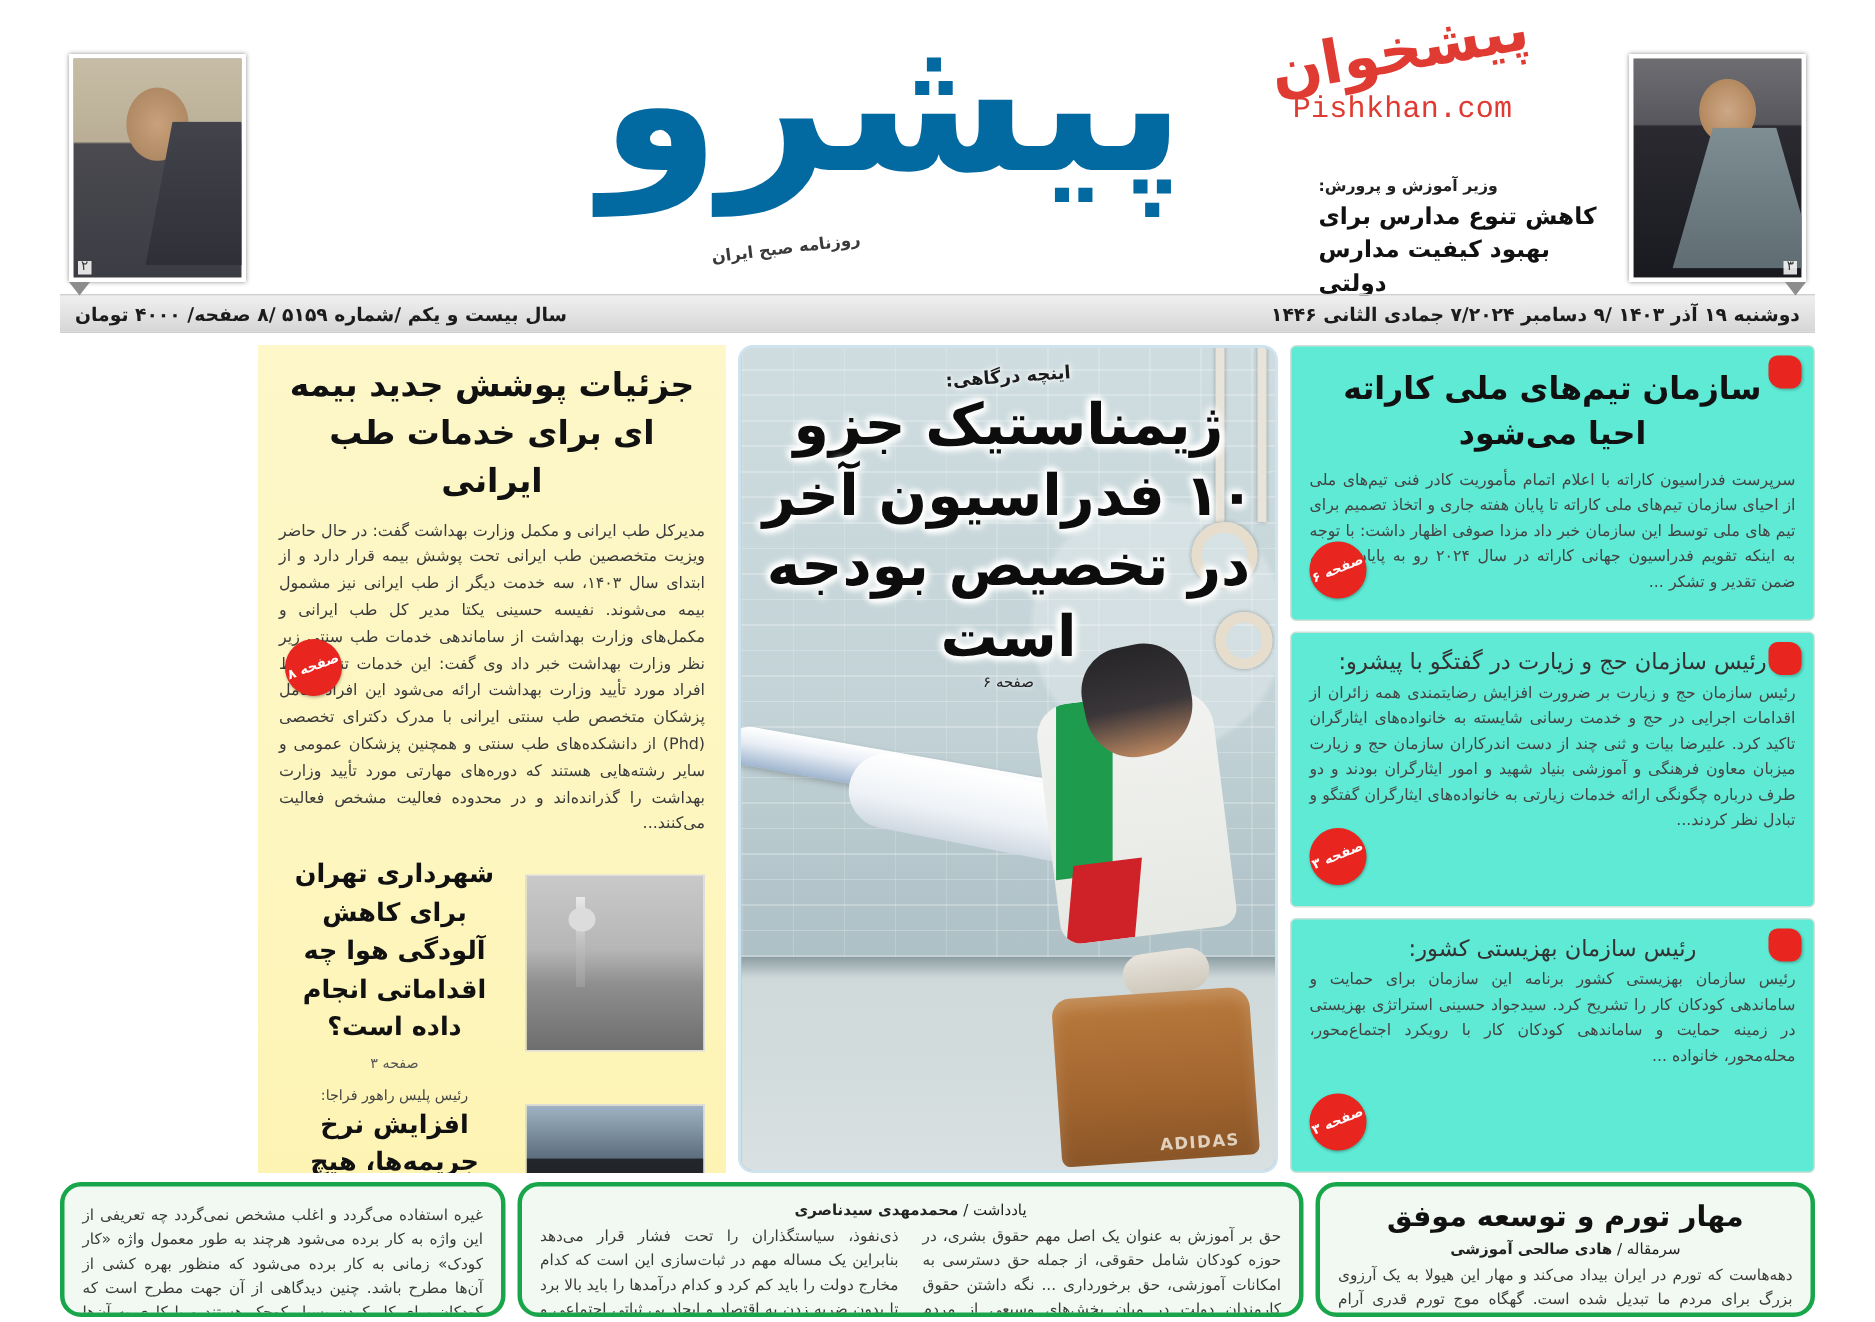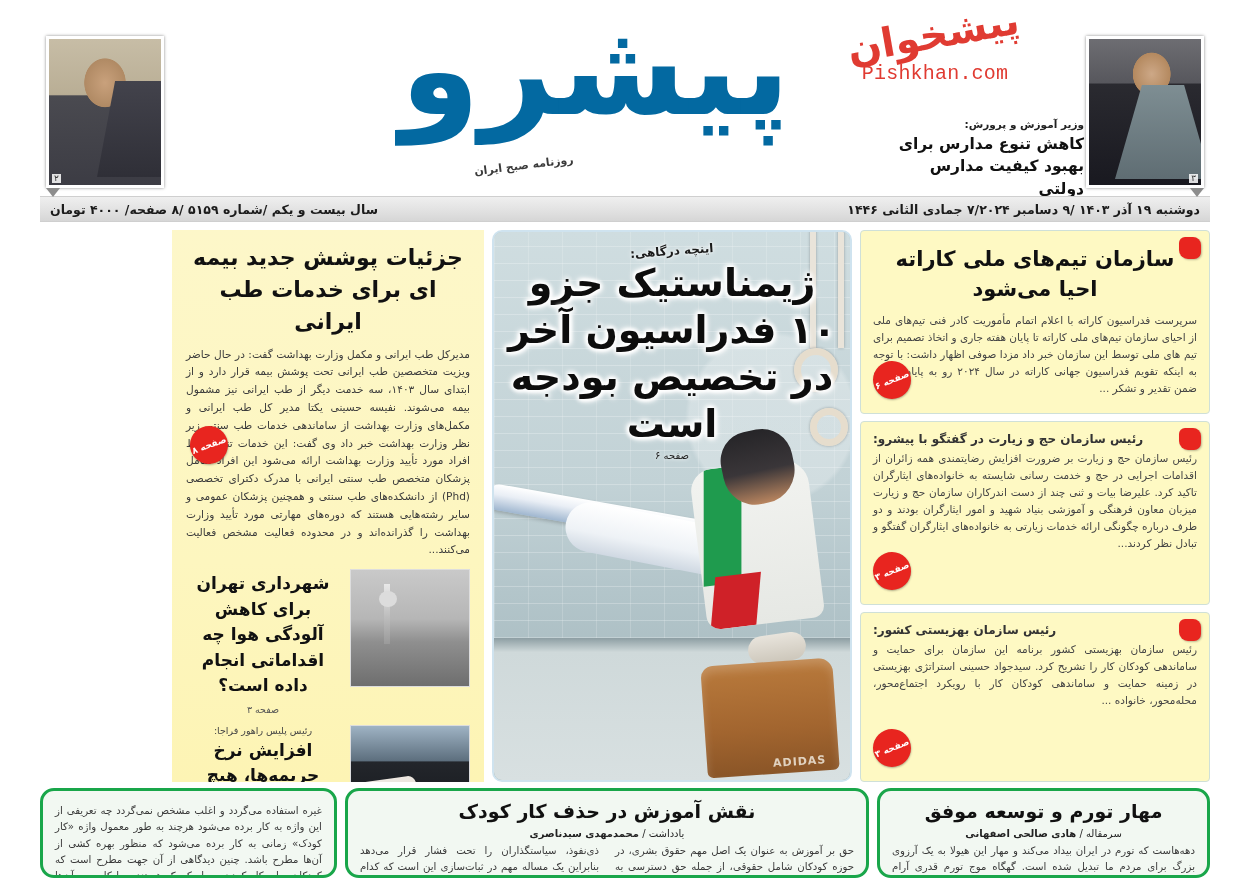--- a/index.html
+++ b/index.html
@@ -45,21 +45,21 @@
       linear-gradient(180deg, #6d6d72 0%, #57575d 30%, #2a2a30 31%, #191920 100%);
   }
   .portrait-b::after{ content:""; display:block; position:relative; top:46px; left:10px;
     width:96px; height:94px;
     background: linear-gradient(180deg,#7e8e93 0%, #5f6d73 100%);
     clip-path: polygon(28% 0,72% 0,100% 100%,0 100%);
   }
 
   .mast-cap { position: absolute; top: 118px; width: 205px; text-align: left; }
   .mast-cap.left { left: 172px; text-align: left; }
-  .mast-cap.right { right: 166px; text-align: right; }
+  .mast-cap.right { right: 166px; }
   .mast-kicker { font-size: 10.5px; color:#222; margin-bottom: 3px; font-weight:600; }
   .mast-head { font-size: 15.5px; font-weight: bold; color:#111; line-height: 1.45; }
 
   .logo-wrap { position:absolute; left:50%; transform:translateX(-50%); top:4px;
                width: 330px; height: 186px; }
   .logo-main {
     position:absolute; top: -4px; left: 0; width: 330px;
     text-align: center; font-size: 128px; line-height: 1.1;
     color:#0369a1; font-weight:bold;
     font-family: "DejaVu Sans", sans-serif;
@@ -90,27 +90,27 @@
   .datebar .arrow-r { right: 6px; } .datebar .arrow-l { left: 6px; }
 
   
   .content { display:flex; gap: 8px; padding: 8px 40px 0 40px; height: 560px; }
   .col-right { width: 350px; display:flex; flex-direction:column; gap: 7px; }
   .col-center { width: 360px; }
   .col-left  { width: 312px; }
 
   
   .card {
-    position:relative; background:#fef9c3; border:1px solid #cfe0d8;
+    position:relative; background:#5eead4; border:1px solid #cfe0d8;
     border-radius: 4px; padding: 10px 12px 10px 12px; overflow:hidden;
   }
   .card.c1 { height: 186px; }
   .card.c2 { height: 186px; }
   .card.c3 { height: 172px; }
-  .card-kicker { font-size: 12px; color:#333; text-align:left; margin-bottom: 4px; font-weight:700;}
+  .card-kicker { font-size: 15px; color:#333; text-align:center; margin-bottom: 4px; font-weight:400;}
   .card-title {
     font-size: 21px; font-weight:bold; color:#111; text-align:center;
     line-height: 1.42; margin-bottom: 7px;
   }
   .card-body { font-size: 10.5px; color:#444; line-height: 1.62; text-align:justify; }
   .dot-red {
     position:absolute; top: 6px; right: 8px; width: 22px; height: 22px;
     background:#e8251f; border-radius: 6px 8px 7px 9px; box-shadow: 1px 1px 2px rgba(0,0,0,.25);
   }
   .page-badge {
@@ -187,21 +187,21 @@
     height: 100%; padding: 12px 14px; overflow:hidden;
   }
   .y-title { font-size: 22px; font-weight:bold; color:#111; text-align:center; line-height:1.45; }
   .y-body { font-size: 10.6px; color:#3b3b3b; line-height: 1.68; text-align: justify; margin-top: 8px; }
   .y-badge {
     position:absolute; left: 18px; top: 196px; width: 38px; height: 38px;
     background:#e8251f; border-radius:50%; color:#fff; font-size:9px; font-weight:bold;
     display:flex;align-items:center;justify-content:center; transform: rotate(-20deg);
     box-shadow:0 1px 2px rgba(0,0,0,.3);
   }
-  .sub-item { display:flex; gap: 10px; margin-top: 10px; align-items:flex-start; }
+  .sub-item { display:flex; gap: 10px; margin-top: 10px; align-items:center; }
   .sub-photo { width: 120px; height: 118px; flex: 0 0 120px; border:1px solid #ddd; overflow:hidden; }
   .smog { width:100%;height:100%;
      background: linear-gradient(180deg,#c9c9c9 0%, #b6b6b6 42%, #8f8f8f 62%, #6e6e6e 100%); position:relative;}
   .smog::before{content:"";position:absolute;left:28%;top:12%;width:6px;height:52%;
      background: linear-gradient(180deg,#e8e8e8,#9a9a9a);}
   .smog::after{content:"";position:absolute;left:24%;top:18%;width:18px;height:16px;border-radius:50%;
      background:#dcdcdc;}
   .police { width:100%;height:100%; position:relative;
      background: linear-gradient(180deg,#9fb3c4 0%, #5d6f7e 30%, #23262b 31%, #111318 100%);}
   .police::before{content:"";position:absolute;left:6%;top:46%;width:52%;height:48%;
@@ -352,27 +352,26 @@
       </div>
     </div>
   </div>
 
   <div class="bottom">
 
     <div class="gbox b3">
       <div class="g-title">مهار تورم و توسعه موفق</div>
       <div class="g-by">
         <span>سرمقاله /</span>
-        <b>هادی صالحی اصفهانی</b>
+        <b>هادی صالحی آموزشی</b>
       </div>
       <div class="g-body">دهه‌هاست که تورم در ایران بیداد می‌کند و مهار این هیولا به یک آرزوی بزرگ برای مردم ما تبدیل شده است. گهگاه موج تورم قدری آرام می‌گیرد و اندک</div>
     </div>
 
     <div class="gbox b2">
-      <div class="g-title">نقش آموزش در حذف کار کودک</div>
       <div class="g-by">
         <span>یادداشت /</span>
         <b>محمدمهدی سیدناصری</b>
       </div>
       <div class="g-body two-col">حق بر آموزش به عنوان یک اصل مهم حقوق بشری، در حوزه کودکان شامل حقوقی، از جمله حق دسترسی به امکانات آموزشی، حق برخورداری ... نگه داشتن حقوق کارمندان دولت در میان بخش‌های وسیعی از مردم نارضایتی برمی‌انگیزد. همین‌طور قطع رانت گروه‌های ذی‌نفوذ، سیاستگذاران را تحت فشار قرار می‌دهد بنابراین یک مساله مهم در ثبات‌سازی این است که کدام مخارج دولت را باید کم کرد و کدام درآمدها را باید بالا برد تا بدون ضربه زدن به اقتصاد و ایجاد بی ثباتی اجتماعی و سیاسی نرخ تورم تا حد قابل قبولی پایین بیاید. یک</div>
     </div>
 
     <div class="gbox b1">
       <div class="g-body">غیره استفاده می‌گردد و اغلب مشخص نمی‌گردد چه تعریفی از این واژه به کار برده می‌شود هرچند به طور معمول واژه «کار کودک» زمانی به کار برده می‌شود که منظور بهره کشی از آن‌ها مطرح باشد. چنین دیدگاهی از آن جهت مطرح است که کودکان برای کار کردن بسیار کوچک هستند و یا کاری به آن‌ها واگذار می‌شود که شرایط نامطلوب و خطرناکی را برای</div>
     </div>

